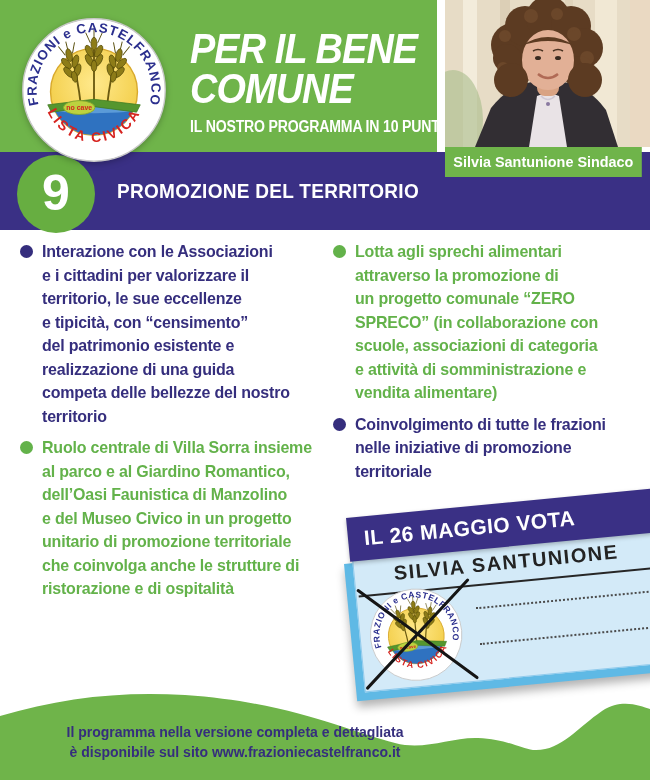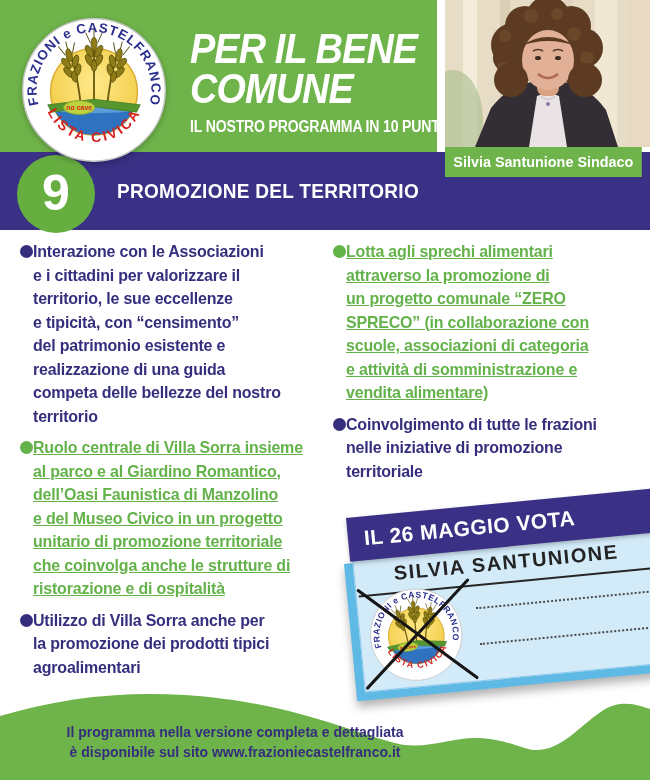--- a/index.html
+++ b/index.html
@@ -29,23 +29,23 @@
   
   .photo{position:absolute;left:445px;top:0;width:205px;height:177px;z-index:5;}
   .photo-caption{position:absolute;left:0;top:147px;width:205px;height:30px;background:#6fb44a;
     color:#ffffff;font-size:15px;font-weight:bold;text-align:center;line-height:30px;
     transform:scaleX(.96);transform-origin:left center;white-space:nowrap;}
 
   
   .col{position:absolute;top:240px;}
   .col-left{left:20px;width:320px;}
   .col-right{left:333px;width:317px;}
-  .bullet-item{display:flex;margin-bottom:8px;}
+  .bullet-item{display:flex;gap:9px;margin-bottom:8px;}
   .bullet-item[data-tone="indigo"]{color:#352e7d;}
-  .bullet-item[data-tone="green"]{color:#63b24a;text-decoration:underline;}
+  .bullet-item[data-tone="green"]{color:#63b24a;}
   .dot{width:13px;height:13px;border-radius:50%;background:currentColor;flex:none;margin-top:5px;}
   .btext{white-space:pre;font-weight:bold;font-size:17px;line-height:23.5px;letter-spacing:-.2px;
     transform:scaleX(.94);transform-origin:left top;}
 
   
   .vote-banner{position:absolute;left:346px;top:518px;width:312px;height:44px;background:#3a3085;
     transform:rotate(-5.5deg);transform-origin:left top;z-index:8;
     color:#ffffff;font-size:21px;font-weight:bold;letter-spacing:.5px;line-height:44px;padding-left:16px;
     box-shadow:0 2px 4px rgba(0,0,0,.25);box-sizing:border-box;}
   .card-back{position:absolute;left:344px;top:564px;width:312px;height:138px;background:#5fb9e5;
@@ -198,26 +198,20 @@
     <div class="bullet-item" data-tone="green">
       <span class="dot"></span>
       <span class="btext">Ruolo centrale di Villa Sorra insieme
 al parco e al Giardino Romantico,
 dell’Oasi Faunistica di Manzolino
 e del Museo Civico in un progetto
 unitario di promozione territoriale
 che coinvolga anche le strutture di
 ristorazione e di ospitalità</span>
     </div>
-    <div class="bullet-item" data-tone="indigo">
-      <span class="dot"></span>
-      <span class="btext">Utilizzo di Villa Sorra anche per
-la promozione dei prodotti tipici
-agroalimentari</span>
-    </div>
   </div>
 
   <div class="col col-right">
     <div class="bullet-item" data-tone="green">
       <span class="dot"></span>
       <span class="btext">Lotta agli sprechi alimentari
 attraverso la promozione di
 un progetto comunale “ZERO
 SPRECO” (in collaborazione con
 scuole, associazioni di categoria

